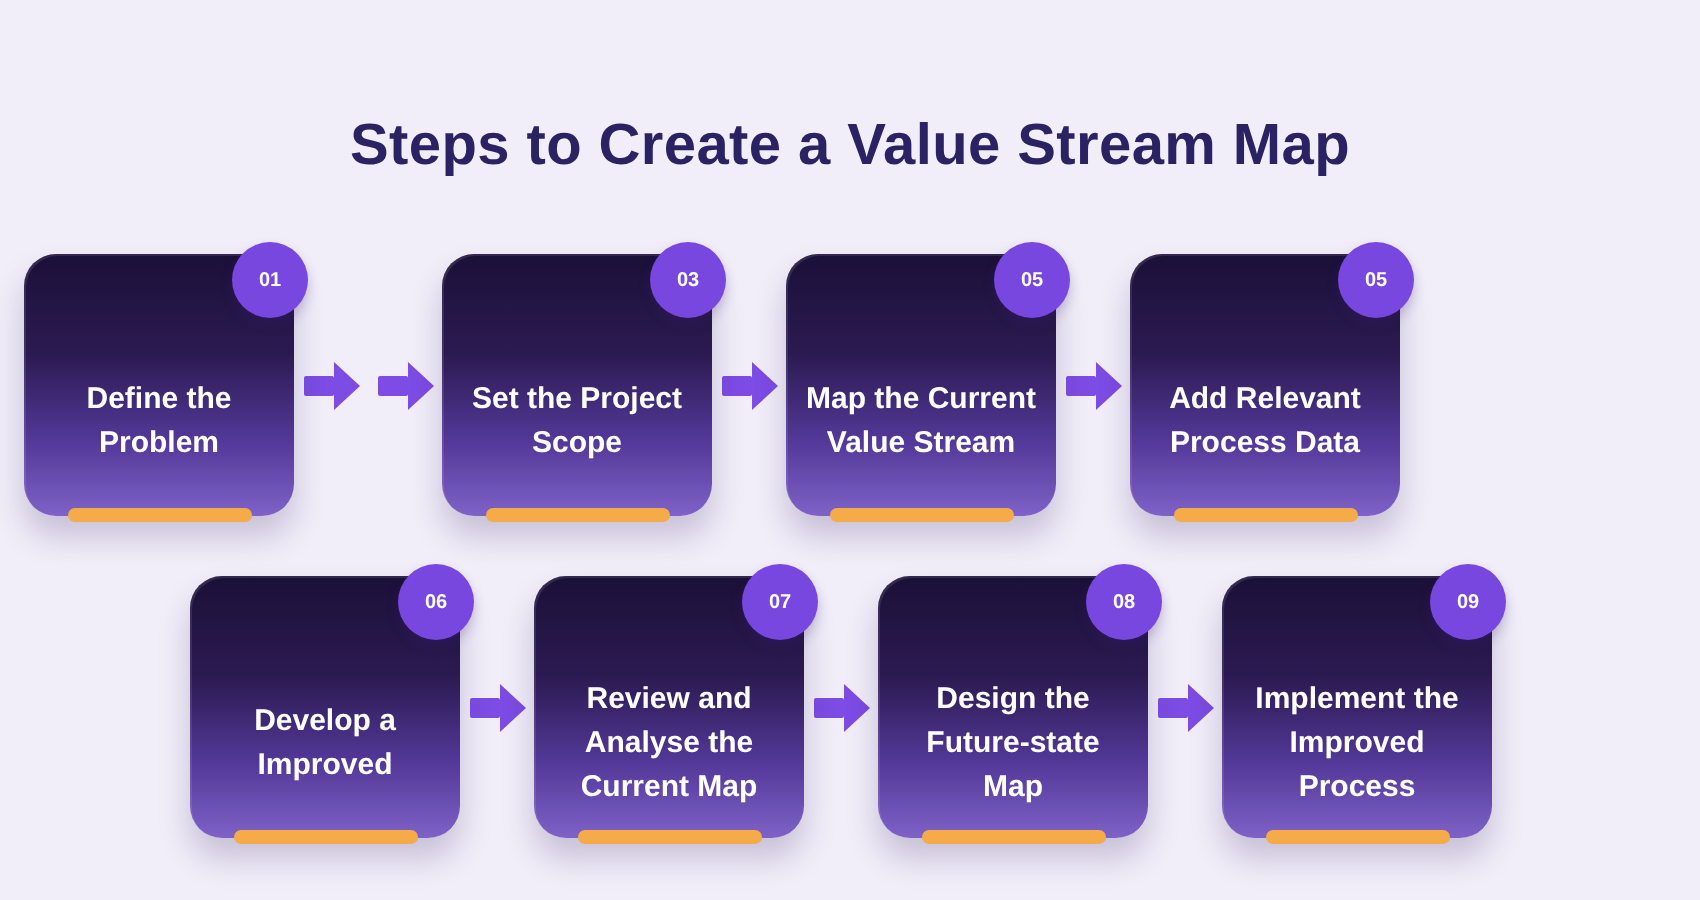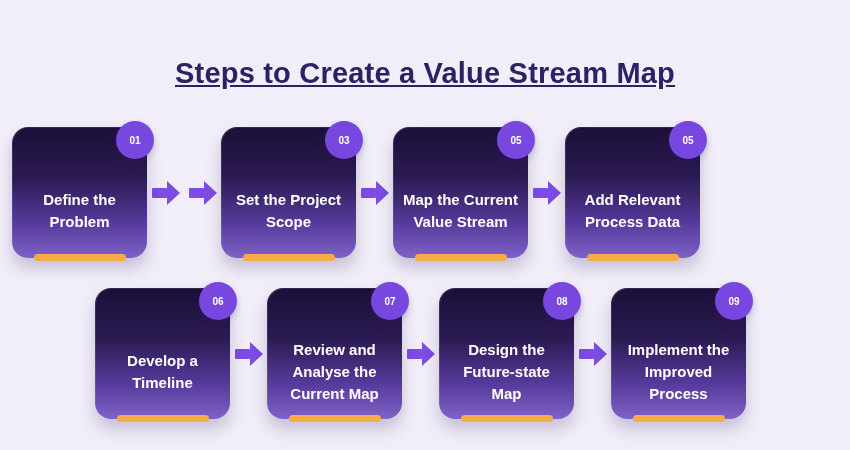--- a/index.html
+++ b/index.html
@@ -26,21 +26,20 @@
   .logo-line1 { font-style: italic; font-size: 11px; color: #5a5b63; font-weight: normal; }
   .logo-line2 { font-style: italic; font-size: 11px; color: #45464e; font-weight: bold; }
   .logo-swoosh { display: block; margin-top: 3px; width: 92px; height: 8px; }
 
   
   .title {
     position: absolute; top: 57px; left: 0; width: 850px;
     text-align: center;
     font-size: 29px; font-weight: bold; color: #2b2263;
     letter-spacing: 0.2px;
-    text-decoration: underline;
   }
 
   
   .row { position: absolute; display: flex; height: 131px; }
   .row-1 { top: 127px; left: 12px; }
   .row-2 { top: 288px; left: 95px; }
 
   
   .card {
     position: relative;
@@ -151,21 +150,21 @@
       <div class="card-label">Add Relevant Process Data</div>
       <div class="underline"></div>
     </div>
 
   </div>
 
   <div class="row row-2">
 
     <div class="card">
       <div class="badge">06</div>
-      <div class="card-label">Develop a Timeline</div>
+      <div class="card-label">Develop a Improved</div>
       <div class="underline"></div>
     </div>
 
     <div class="arrow-slot">
       <span class="arrow">
           <span class="arrow-tail"></span>
           <span class="arrow-head"></span>
         </span>
     </div>
 

